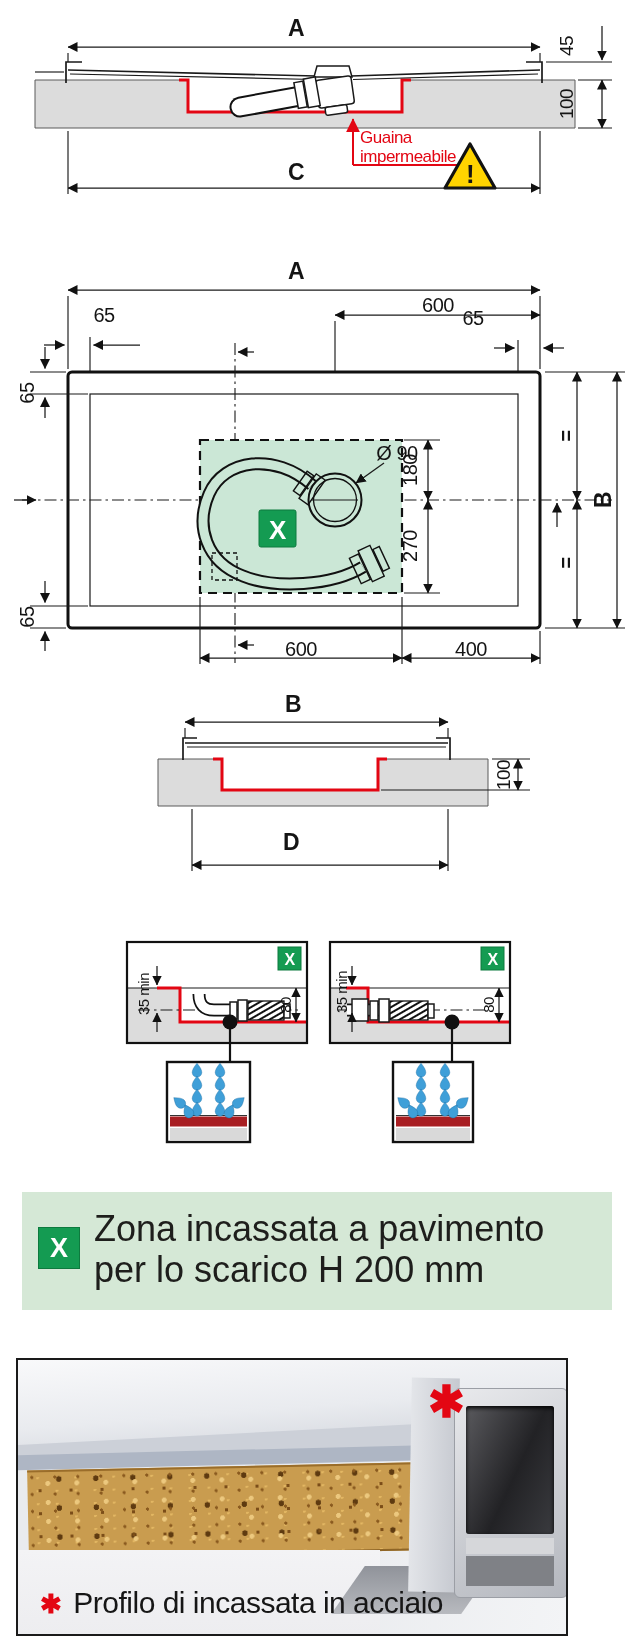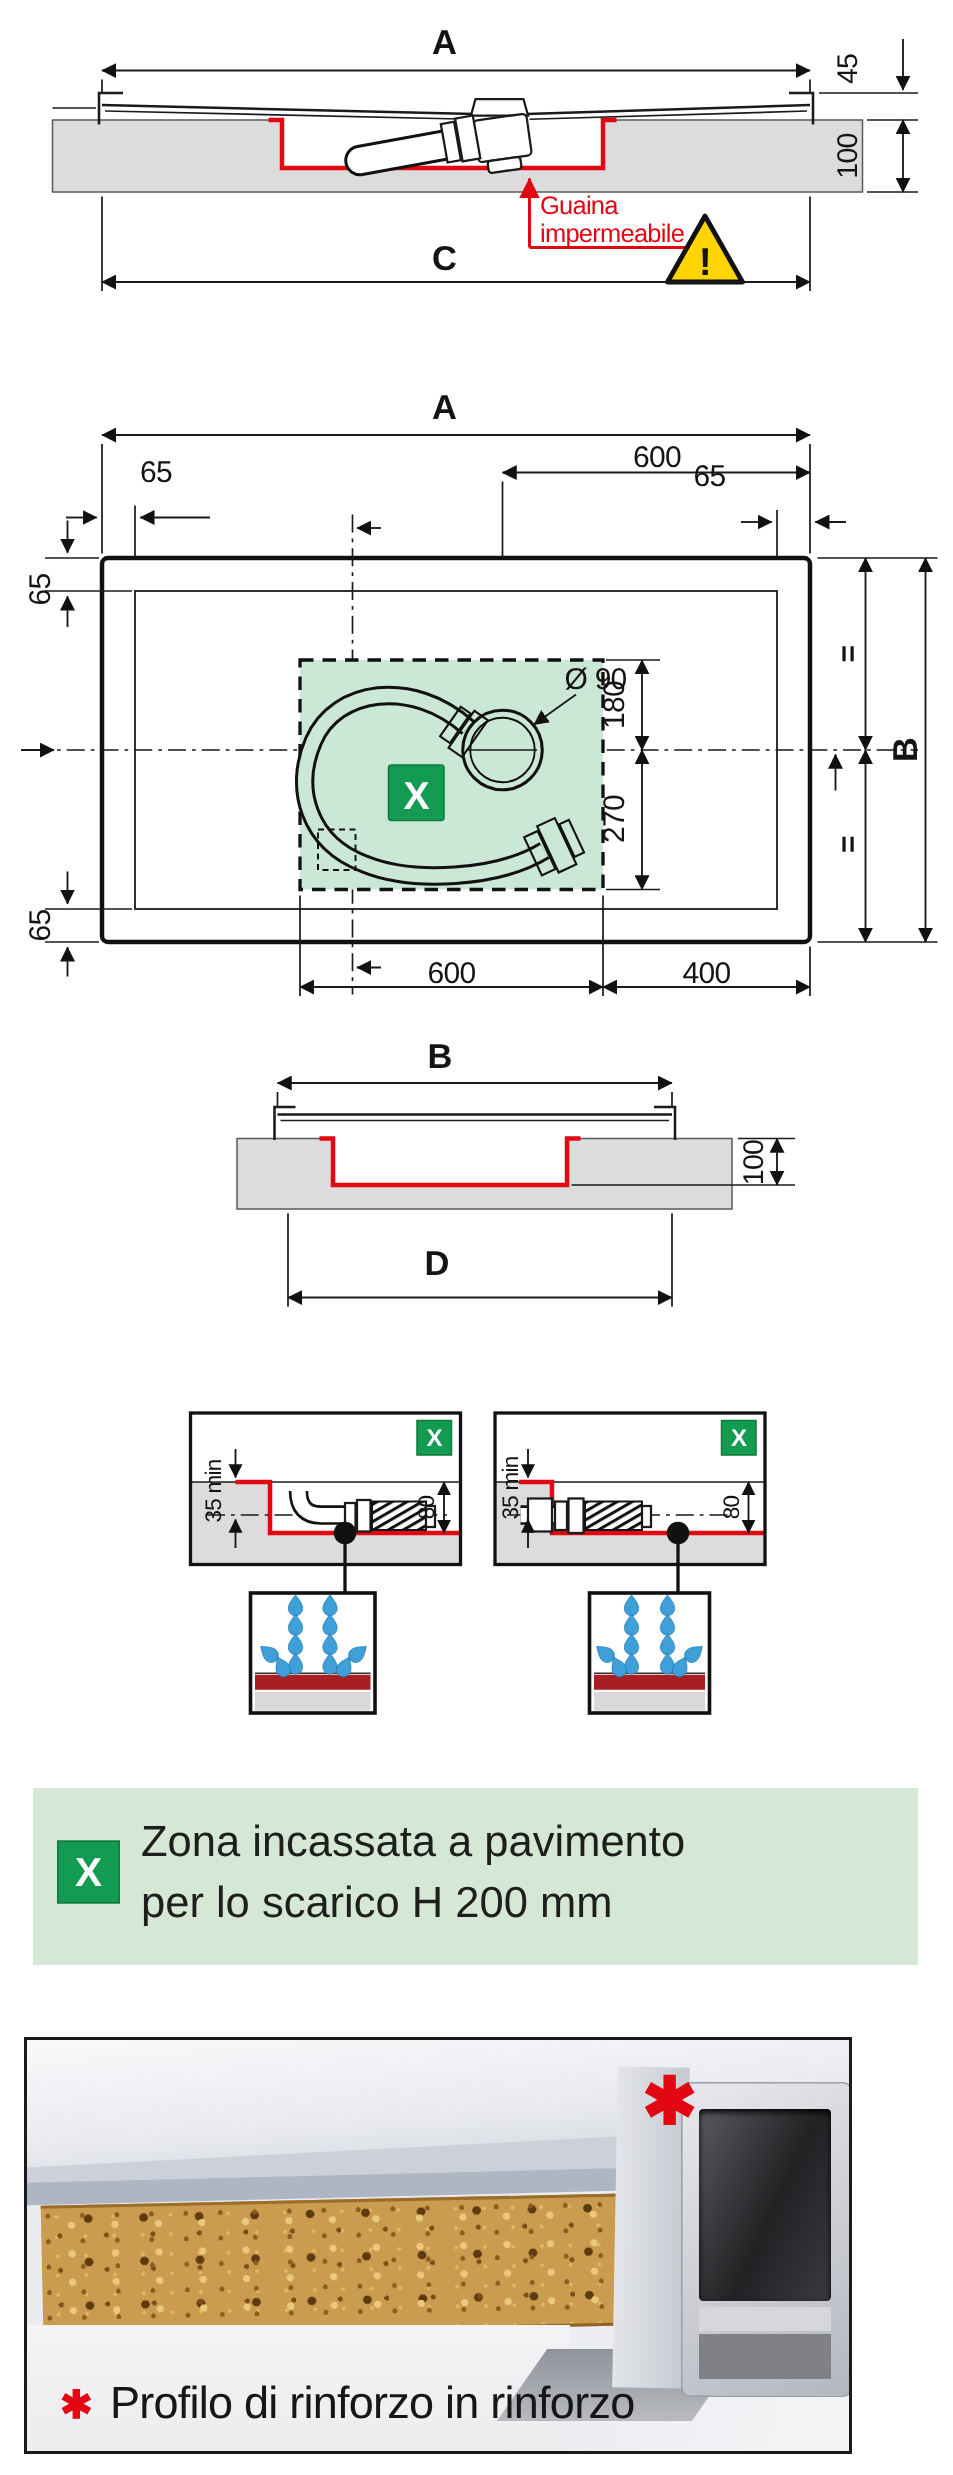--- a/index.html
+++ b/index.html
@@ -19,21 +19,21 @@
   .dl{stroke:#1a1a1a;stroke-width:1.25;fill:none;}
   .cdash{stroke:#1a1a1a;stroke-width:1.1;fill:none;stroke-dasharray:12 4 2.5 4;}
   .redl{stroke-width:3;fill:none;}
   .redthin{stroke-width:2;fill:none;}
   .wht{fill:#fff;stroke:#1a1a1a;stroke-width:1.5;}
   
   .banner{position:absolute;left:22px;top:1192px;width:590px;height:118px;background:#d5e8d6;}
   .banner .xicon{position:absolute;left:16px;top:35px;width:40px;height:40px;background:#149b52;
      border:1px solid #0d7a3e;color:#fff;font-weight:bold;font-size:27px;display:flex;
      align-items:center;justify-content:center;}
-  .banner .btext{position:absolute;left:72px;top:16px;font-size:29px;line-height:41px;color:#1e1e1c;}
+  .banner .btext{position:absolute;left:72px;top:16px;font-size:36px;line-height:41px;color:#1e1e1c;}
   
   .photo{position:absolute;left:16px;top:1358px;width:548px;height:274px;border:2px solid #1a1a1a;
      background:linear-gradient(100deg,#e9ebee 55%,#f3f4f6);overflow:hidden;}
   .photo .surface{position:absolute;left:-16px;top:-38px;width:115%;height:120px;
      transform:rotate(-4.5deg);background:linear-gradient(#fcfcfd,#e9ebef 70%,#d9dce2);}
   .photo .edgewedge{position:absolute;left:-10px;top:74px;width:440px;height:22px;
      transform:rotate(-3deg);background:#ccd0d8;}
   .photo .bluestrip{position:absolute;left:-4px;top:90px;width:430px;height:15px;
      transform:rotate(-1.4deg);background:#aeb6c4;}
   .photo .chipboard{position:absolute;left:10px;top:106px;width:426px;height:84px;
@@ -432,17 +432,17 @@
     <div class="chipboard"></div>
     <div class="lightbase"></div>
     <div class="tubeshadow"></div>
     <div class="trayedge"></div>
     <div class="tube"></div>
     <div class="cavity"></div>
     <div class="innerlip"></div>
     <div class="innershadow"></div>
     <div class="pmark">✱</div>
     <div class="caption">
-      <span class="cmark">✱</span><span>Profilo di rinforzo in rinforzo</span>
+      <span class="cmark">✱</span><span>Profilo di incassata in acciaio</span>
     </div>
   </div>
 
 </div>
 
 </body></html>

